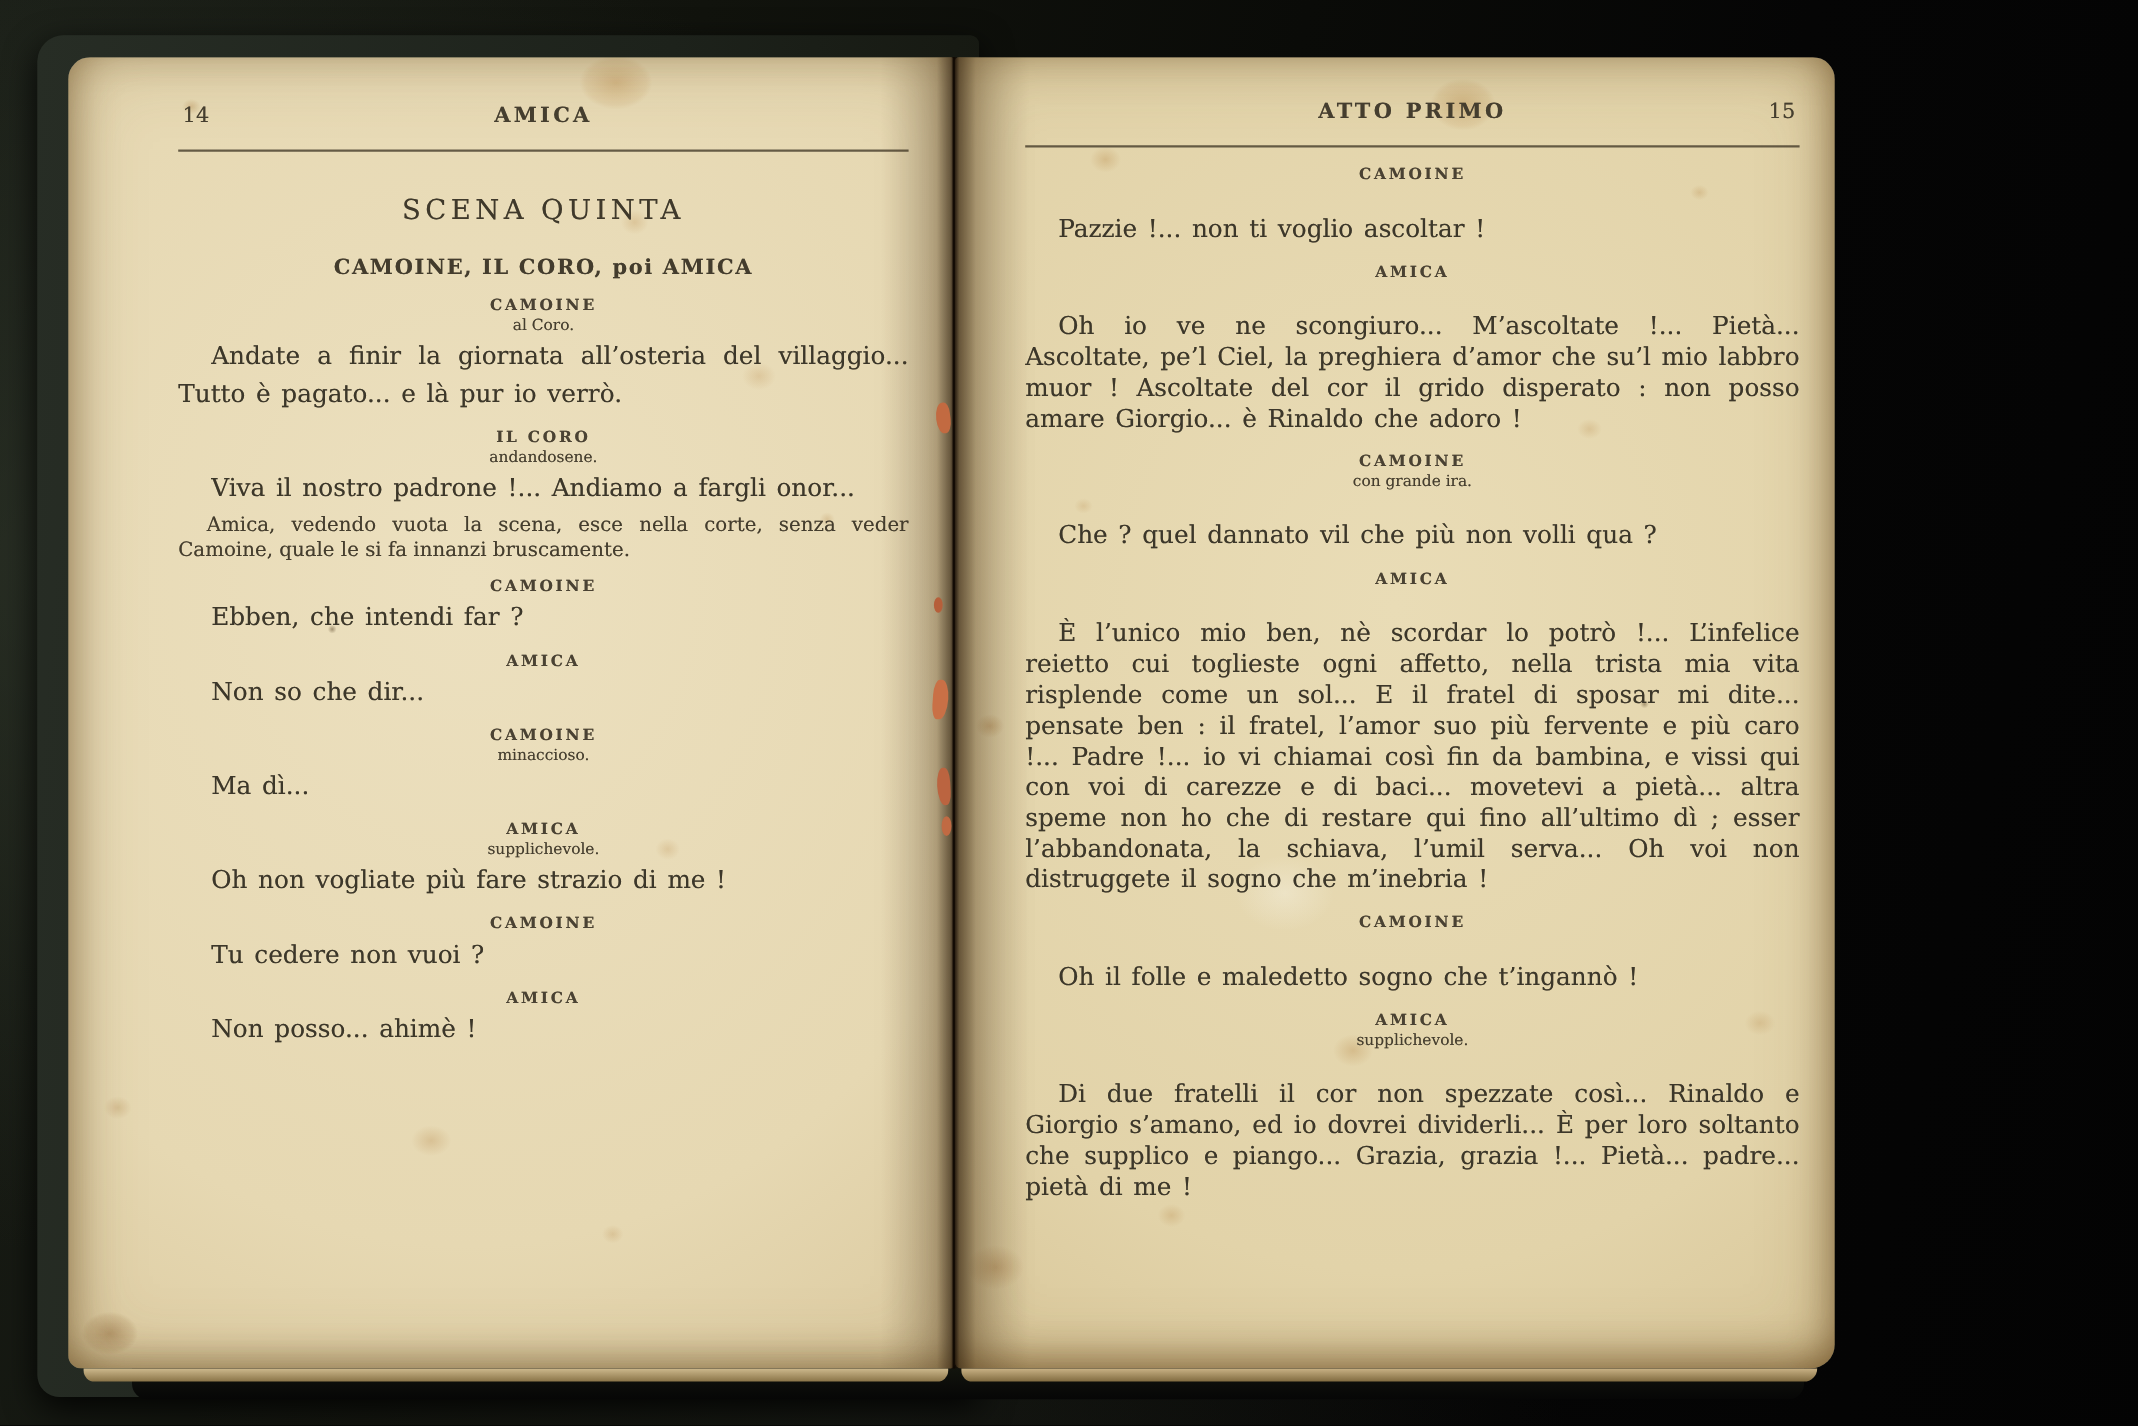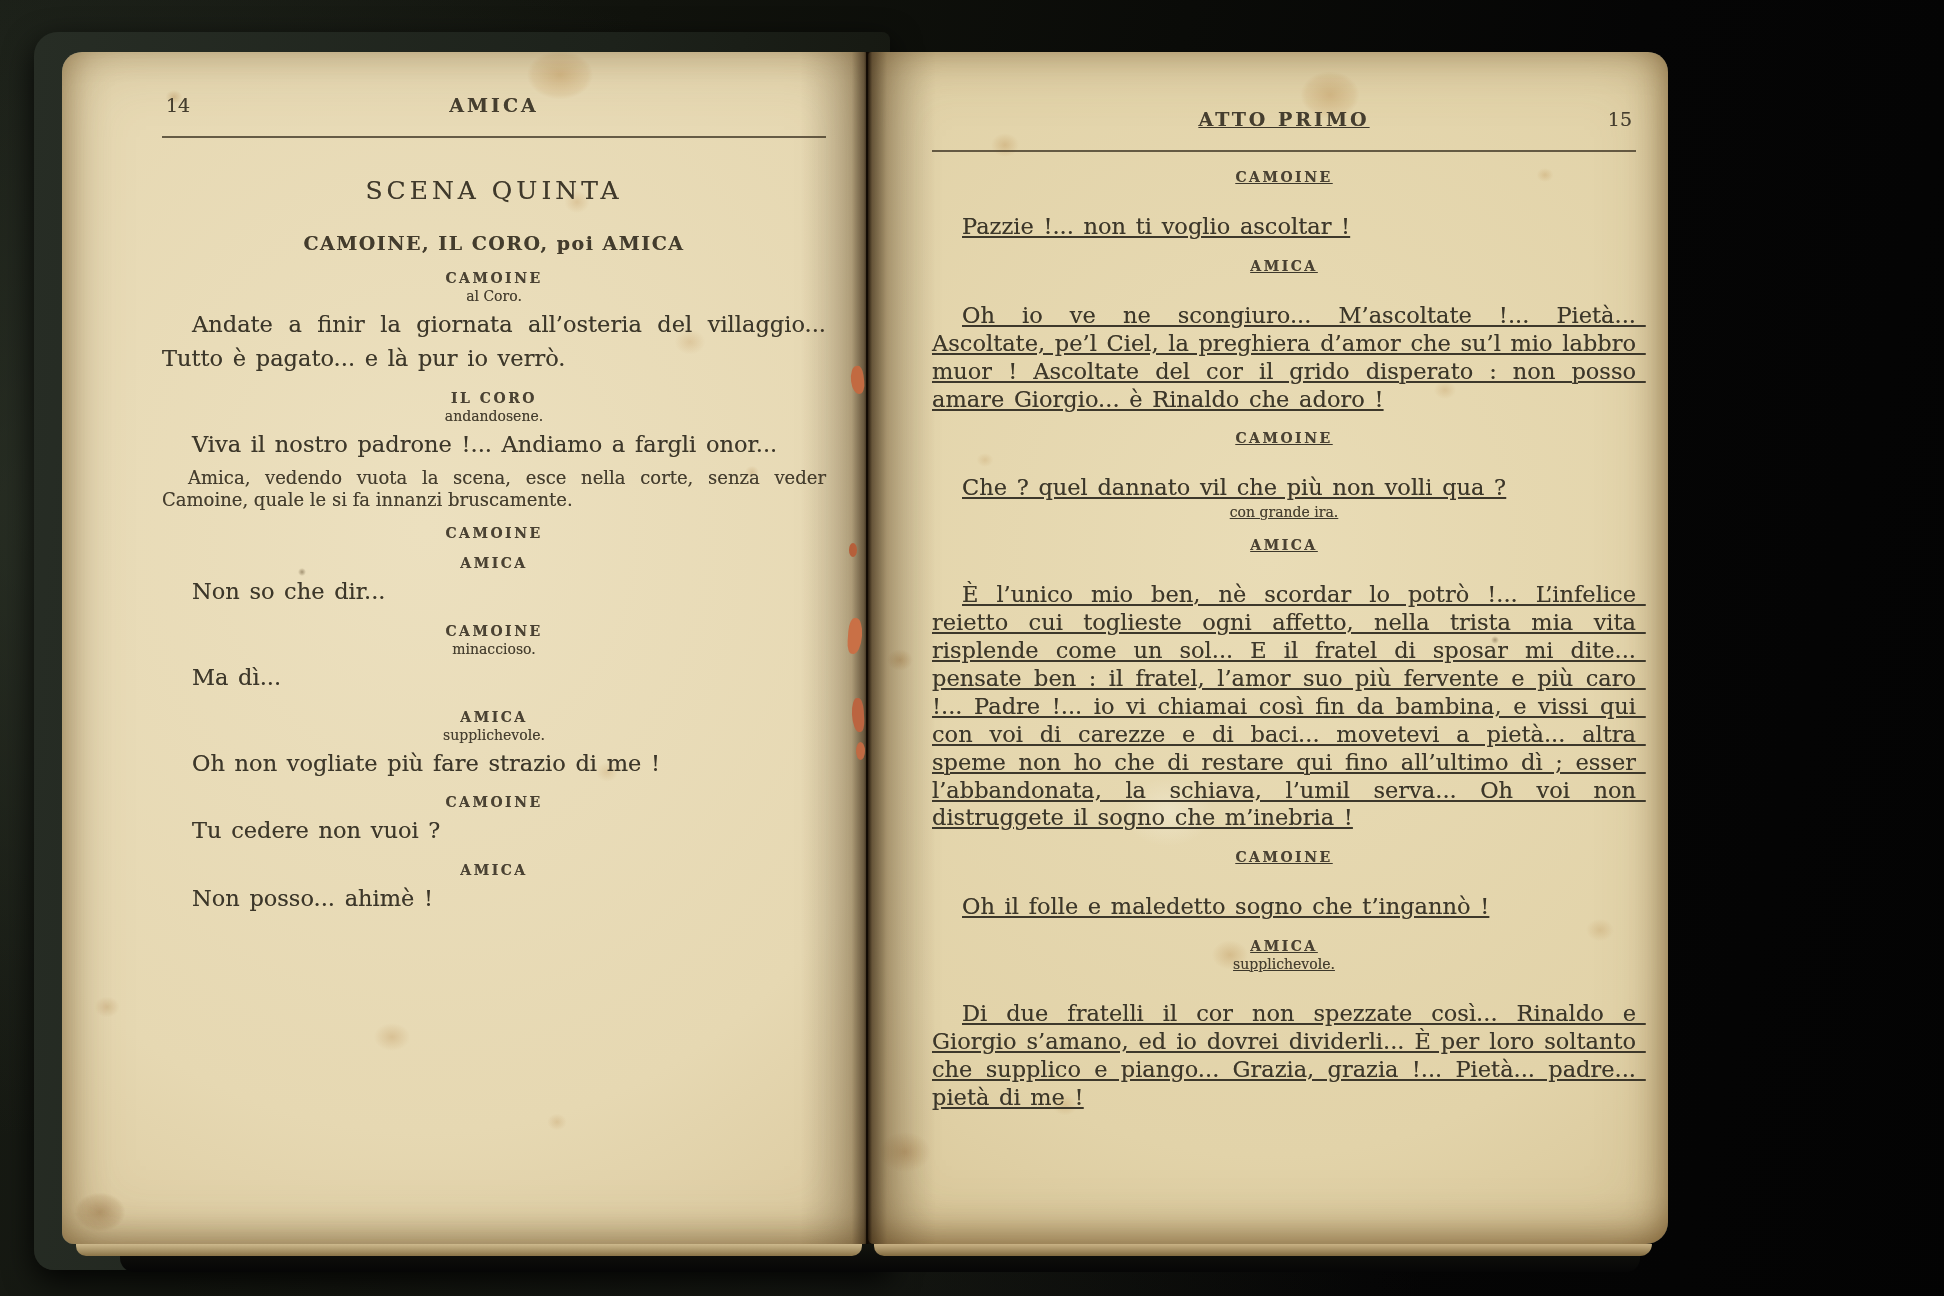--- a/index.html
+++ b/index.html
@@ -78,21 +78,21 @@
   .spot{position:absolute;pointer-events:none;}
   .spot-1{left:851px;top:366px;width:13px;height:28px;background:#c26a41;border-radius:60% 40% 50% 55%;transform:rotate(-7deg);}
   .spot-2{left:849px;top:543px;width:8px;height:14px;background:#b65f3a;border-radius:50%;}
   .spot-3{left:848px;top:618px;width:14px;height:36px;background:#c97046;border-radius:45% 55% 60% 40%;transform:rotate(4deg);}
   .spot-4{left:852px;top:698px;width:12px;height:34px;background:#bb6440;border-radius:55% 45% 40% 60%;transform:rotate(-3deg);}
   .spot-5{left:856px;top:742px;width:9px;height:18px;background:#c06a43;border-radius:50%;}
 
   
   .content{position:absolute;}
   .page-left .content{left:100px;top:42px;width:664px;}
-  .page-right .content{left:64px;top:56px;width:704px;text-decoration:underline;}
+  .page-right .content{left:64px;top:38px;width:704px;}
 
   .page-header{position:relative;height:30px;}
   .running-title{text-align:center;font-size:19px;letter-spacing:3px;font-weight:600;color:#453e2f;}
   .page-number{position:absolute;top:0;font-size:19px;color:#453e2f;}
   .page-header .num-left{left:4px;}
   .page-header .num-right{right:4px;}
   .header-rule{border:0;border-top:2px solid rgba(58,48,32,0.75);margin:12px 0 0 0;height:0;}
 
   .scene-heading{text-align:center;font-size:25px;letter-spacing:4px;margin-top:38px;color:#3f392b;}
   .scene-cast{text-align:center;font-size:19px;letter-spacing:1.5px;font-weight:600;margin-top:27px;color:#433c2d;}
@@ -136,20 +136,21 @@
 
       <div class="dialog">
           <div class="blk speaker">CAMOINE</div>
           <div class="blk direction">al Coro.</div>
           <div class="blk line">Andate a finir la giornata all’osteria del villaggio... Tutto è pagato... e là pur io verrò.</div>
           <div class="blk speaker">IL CORO</div>
           <div class="blk direction">andandosene.</div>
           <div class="blk line">Viva il nostro padrone !... Andiamo a fargli onor...</div>
           <div class="blk stage">Amica, vedendo vuota la scena, esce nella corte, senza veder Camoine, quale le si fa innanzi bruscamente.</div>
           <div class="blk speaker">CAMOINE</div>
+          <div class="blk line">Ebben, che intendi far ?</div>
           <div class="blk speaker">AMICA</div>
           <div class="blk line">Non so che dir...</div>
           <div class="blk speaker">CAMOINE</div>
           <div class="blk direction">minaccioso.</div>
           <div class="blk line">Ma dì...</div>
           <div class="blk speaker">AMICA</div>
           <div class="blk direction">supplichevole.</div>
           <div class="blk line">Oh non vogliate più fare strazio di me !</div>
           <div class="blk speaker">CAMOINE</div>
           <div class="blk line">Tu cedere non vuoi ?</div>
@@ -166,22 +167,22 @@
         <span class="page-number num-right">15</span>
       </div>
       <hr class="header-rule">
 
       <div class="dialog">
           <div class="blk speaker">CAMOINE</div>
           <div class="blk line">Pazzie !... non ti voglio ascoltar !</div>
           <div class="blk speaker">AMICA</div>
           <div class="blk line">Oh io ve ne scongiuro... M’ascoltate !... Pietà... Ascoltate, pe’l Ciel, la preghiera d’amor che su’l mio labbro muor ! Ascoltate del cor il grido disperato : non posso amare Giorgio... è Rinaldo che adoro !</div>
           <div class="blk speaker">CAMOINE</div>
+          <div class="blk direction">con grande ira.</div>
           <div class="blk line">Che ? quel dannato vil che più non volli qua ?</div>
-          <div class="blk direction">con grande ira.</div>
           <div class="blk speaker">AMICA</div>
           <div class="blk line">È l’unico mio ben, nè scordar lo potrò !... L’infelice reietto cui toglieste ogni affetto, nella trista mia vita risplende come un sol... E il fratel di sposar mi dite... pensate ben : il fratel, l’amor suo più fervente e più caro !... Padre !... io vi chiamai così fin da bambina, e vissi qui con voi di carezze e di baci... movetevi a pietà... altra speme non ho che di restare qui fino all’ultimo dì ; esser l’abbandonata, la schiava, l’umil serva... Oh voi non distruggete il sogno che m’inebria !</div>
           <div class="blk speaker">CAMOINE</div>
           <div class="blk line">Oh il folle e maledetto sogno che t’ingannò !</div>
           <div class="blk speaker">AMICA</div>
           <div class="blk direction">supplichevole.</div>
           <div class="blk line">Di due fratelli il cor non spezzate così... Rinaldo e Giorgio s’amano, ed io dovrei dividerli... È per loro soltanto che supplico e piango... Grazia, grazia !... Pietà... padre... pietà di me !</div>
         </div>
     </div>
   </div>

